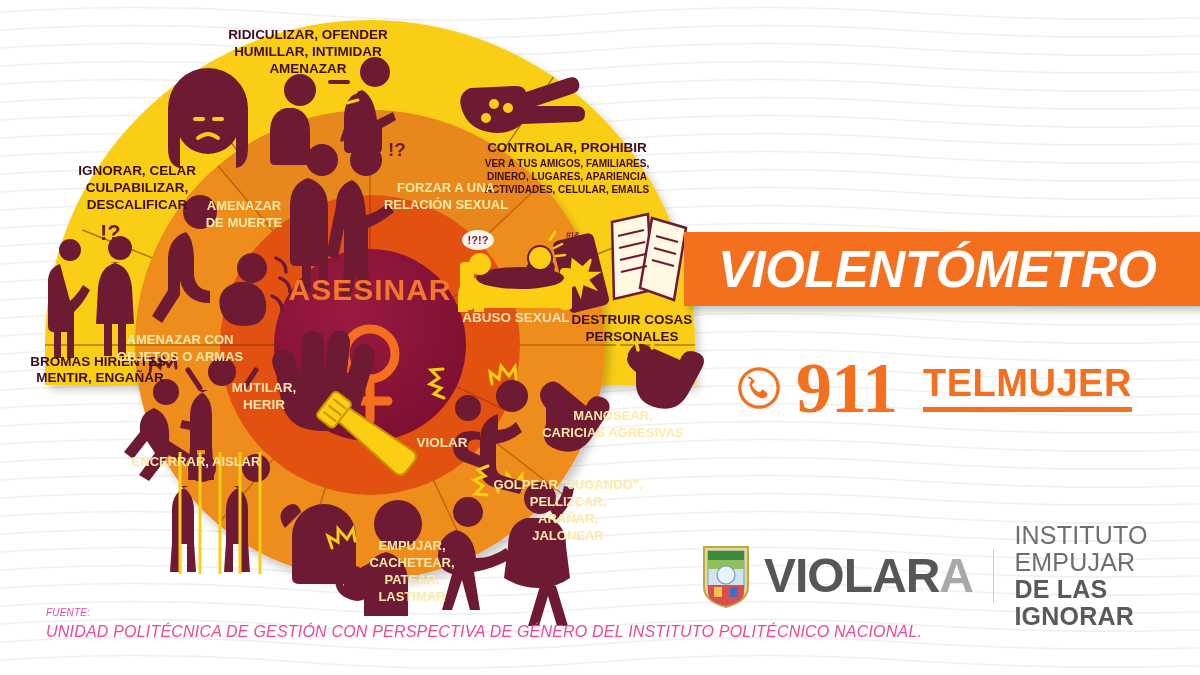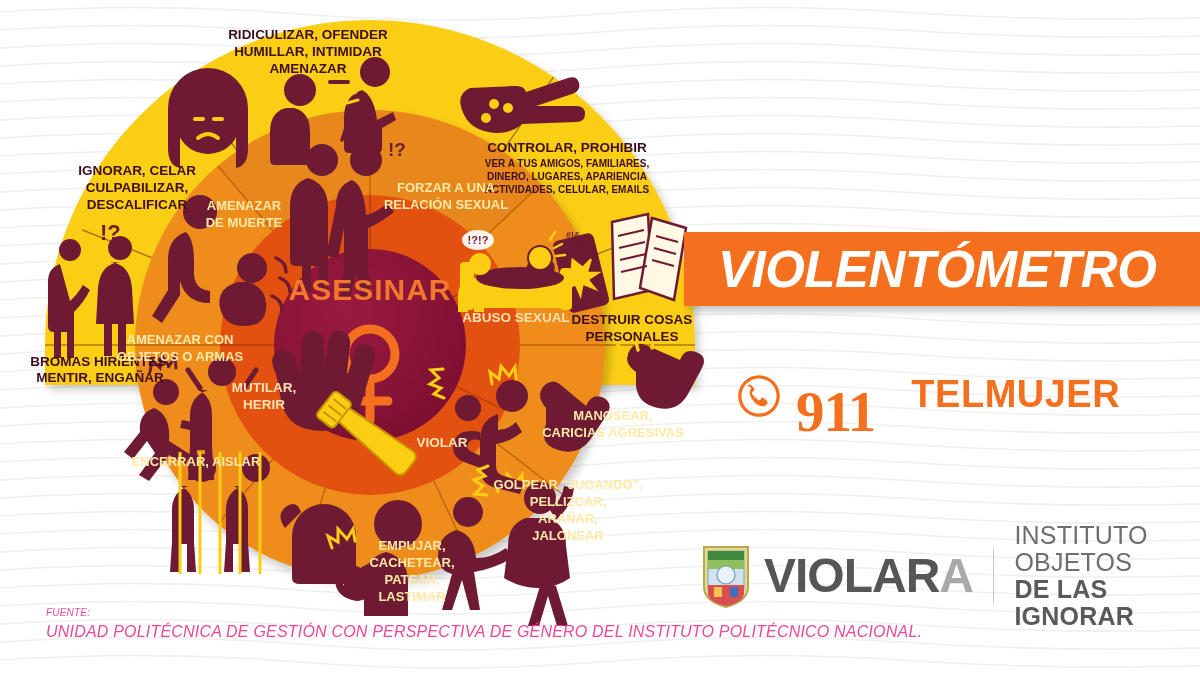--- a/index.html
+++ b/index.html
@@ -31,24 +31,24 @@
     font-size:51px;letter-spacing:-0.5px;
     padding-left:34px;line-height:1;
     white-space:nowrap;
   }
   .phone-row{
     position:absolute;left:736px;top:352px;
     display:flex;align-items:center;gap:14px;z-index:3;
   }
   .phone-icon{width:46px;height:46px;flex:none;}
   .num-911{
-    color:#F4701E;font-weight:bold;font-size:57px;line-height:1;
-    font-family:"Liberation Serif",serif;letter-spacing:-1px;margin-top:31px;
-  }
-  .telmujer-box{display:flex;flex-direction:row;align-items:stretch;margin-left:22px;}
+    color:#F4701E;font-weight:bold;font-size:72px;line-height:1;
+    font-family:"Liberation Serif",serif;letter-spacing:-1px;
+  }
+  .telmujer-box{display:flex;flex-direction:column;align-items:stretch;margin-left:12px;}
   .telmujer{
     color:#F4701E;font-weight:bold;font-size:38px;line-height:1;
     letter-spacing:.5px;padding-bottom:5px;
   }
   .telmujer-rule{height:5px;background:#F4701E;width:100%;}
 
   
   .logos{position:absolute;left:700px;top:522px;display:flex;align-items:center;z-index:3;}
   .shield{width:52px;height:66px;flex:none;margin-right:12px;}
   .puebla{
@@ -492,21 +492,21 @@
       <path d="M8 42 h36 v8 q0 9 -18 13 q-18 -4 -18 -13 z" fill="#d94f4f"></path>
       <path d="M14 44 h8 v10 h-8 z" fill="#f0c64a"></path>
       <path d="M30 44 h8 v10 h-8 z" fill="#3f6fbf"></path>
     </svg>
     <div class="puebla">
       <span class="p-dark">VIOLAR</span>
         <span class="p-light">A</span>
     </div>
     <div class="logo-divider"></div>
     <div class="inst">
-      <div class="l1">INSTITUTO OBJETOS</div>
+      <div class="l1">INSTITUTO EMPUJAR</div>
       <div class="l2">DE LAS IGNORAR</div>
     </div>
   </div>
 
   <div class="source">
     <div class="s1">FUENTE:</div>
     <div class="s2">UNIDAD POLITÉCNICA DE GESTIÓN CON PERSPECTIVA DE GÉNERO DEL INSTITUTO POLITÉCNICO NACIONAL.</div>
   </div>
 
 </div>

